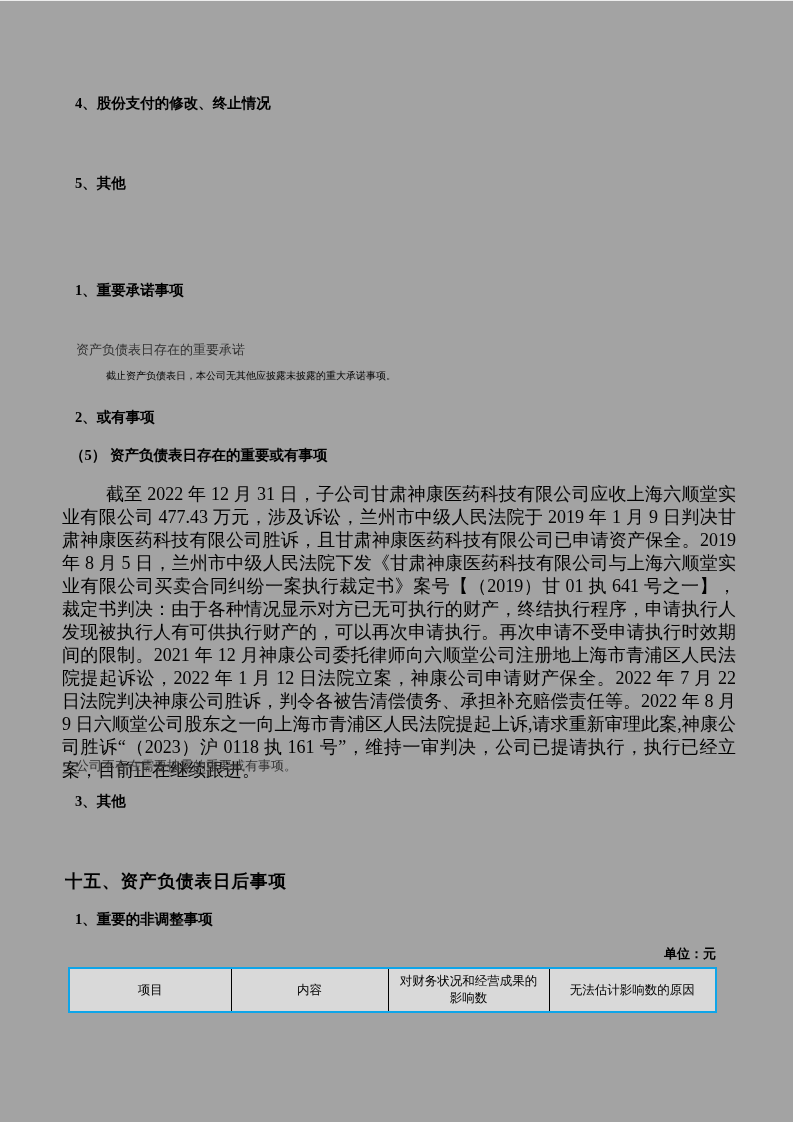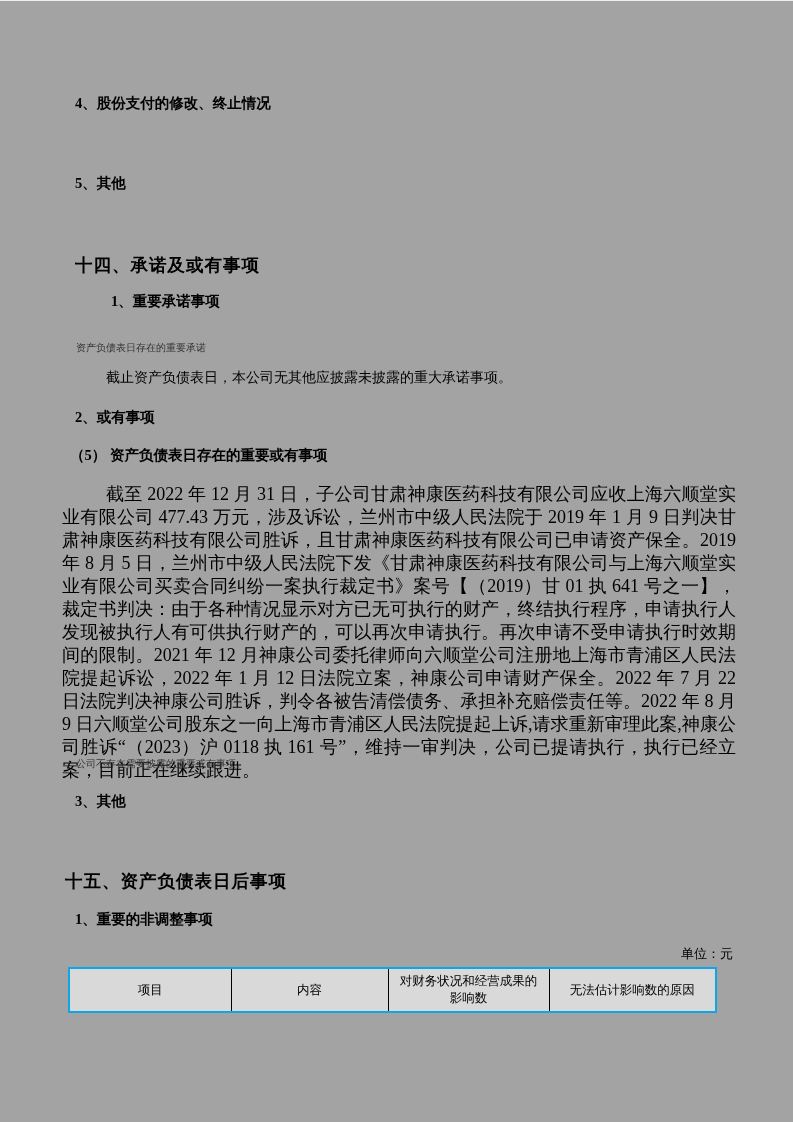--- a/index.html
+++ b/index.html
@@ -23,34 +23,34 @@
     font-weight: bold;
     letter-spacing: 1px;
     white-space: nowrap;
   }
   .h-sub {
     font-size: 14.5px;
     font-weight: bold;
     white-space: nowrap;
   }
   .note {
-    font-size: 10px;
+    font-size: 13px;
     color: #333333;
     white-space: nowrap;
   }
   .body-para {
     font-size: 18px;
     line-height: 23px;
     text-align: justify;
     text-indent: 44px;
     width: 674px;
     margin: 0;
   }
   .single-line {
-    font-size: 14px;
+    font-size: 10px;
     white-space: nowrap;
   }
   .unit-label {
     font-size: 13px;
     white-space: nowrap;
   }
   table.events-table {
     border-collapse: collapse;
     table-layout: fixed;
     width: 647px;
@@ -70,44 +70,43 @@
 </style>
 </head>
 <body>
 
 <div class="page">
 
   <div class="abs h-sub" style="top:93px; left:75px;">4、股份支付的修改、终止情况</div>
 
   <div class="abs h-sub" style="top:173px; left:75px;">5、其他</div>
 
-  <div class="abs h-section" style="top:252px; left:75px;">十四、承诺及或有事项</div>
 
-  <div class="abs h-sub" style="top:291px; left:75px;margin-left:36px;">1、重要承诺事项</div>
+  <div class="abs h-sub" style="top:280px; left:75px;">1、重要承诺事项</div>
 
   <div class="abs note" style="top:340px; left:76px;">资产负债表日存在的重要承诺</div>
 
   <div class="abs single-line" style="top:368px; left:106px;">截止资产负债表日，本公司无其他应披露未披露的重大承诺事项。</div>
 
   <div class="abs h-sub" style="top:407px; left:75px;">2、或有事项</div>
 
   <div class="abs h-sub" style="top:445px; left:70px;">（5） 资产负债表日存在的重要或有事项</div>
 
   <p class="abs body-para" style="top:482px; left:62px;">截至 2022 年 12 月 31 日，子公司甘肃神康医药科技有限公司应收上海六顺堂实业有限公司 477.43 万元，涉及诉讼，兰州市中级人民法院于 2019 年 1 月 9 日判决甘肃神康医药科技有限公司胜诉，且甘肃神康医药科技有限公司已申请资产保全。2019 年 8 月 5 日，兰州市中级人民法院下发《甘肃神康医药科技有限公司与上海六顺堂实业有限公司买卖合同纠纷一案执行裁定书》案号【（2019）甘 01 执 641 号之一】，裁定书判决：由于各种情况显示对方已无可执行的财产，终结执行程序，申请执行人发现被执行人有可供执行财产的，可以再次申请执行。再次申请不受申请执行时效期间的限制。2021 年 12 月神康公司委托律师向六顺堂公司注册地上海市青浦区人民法院提起诉讼，2022 年 1 月 12 日法院立案，神康公司申请财产保全。2022 年 7 月 22 日法院判决神康公司胜诉，判令各被告清偿债务、承担补充赔偿责任等。2022 年 8 月 9 日六顺堂公司股东之一向上海市青浦区人民法院提起上诉,请求重新审理此案,神康公司胜诉“（2023）沪 0118 执 161 号”，维持一审判决，公司已提请执行，执行已经立案，目前正在继续跟进。</p>
 
 
   <div class="abs note" style="top:756px; left:76px;">公司不存在需要披露的重要或有事项。</div>
 
   <div class="abs h-sub" style="top:791px; left:75px;">3、其他</div>
 
   <div class="abs h-section" style="top:868px; left:65px;">十五、资产负债表日后事项</div>
 
   <div class="abs h-sub" style="top:909px; left:75px;">1、重要的非调整事项</div>
 
-  <div class="abs unit-label" style="top:944px; right:60px;">单位：元</div>
+  <div class="abs unit-label" style="top:944px; right:77px;font-weight:bold;">单位：元</div>
 
   <table class="events-table abs" style="top:966px; left:68px;">
     <colgroup>
       <col style="width:162px;">
       <col style="width:157px;">
       <col style="width:161px;">
       <col style="width:167px;">
     </colgroup>
     <thead>
       <tr>

